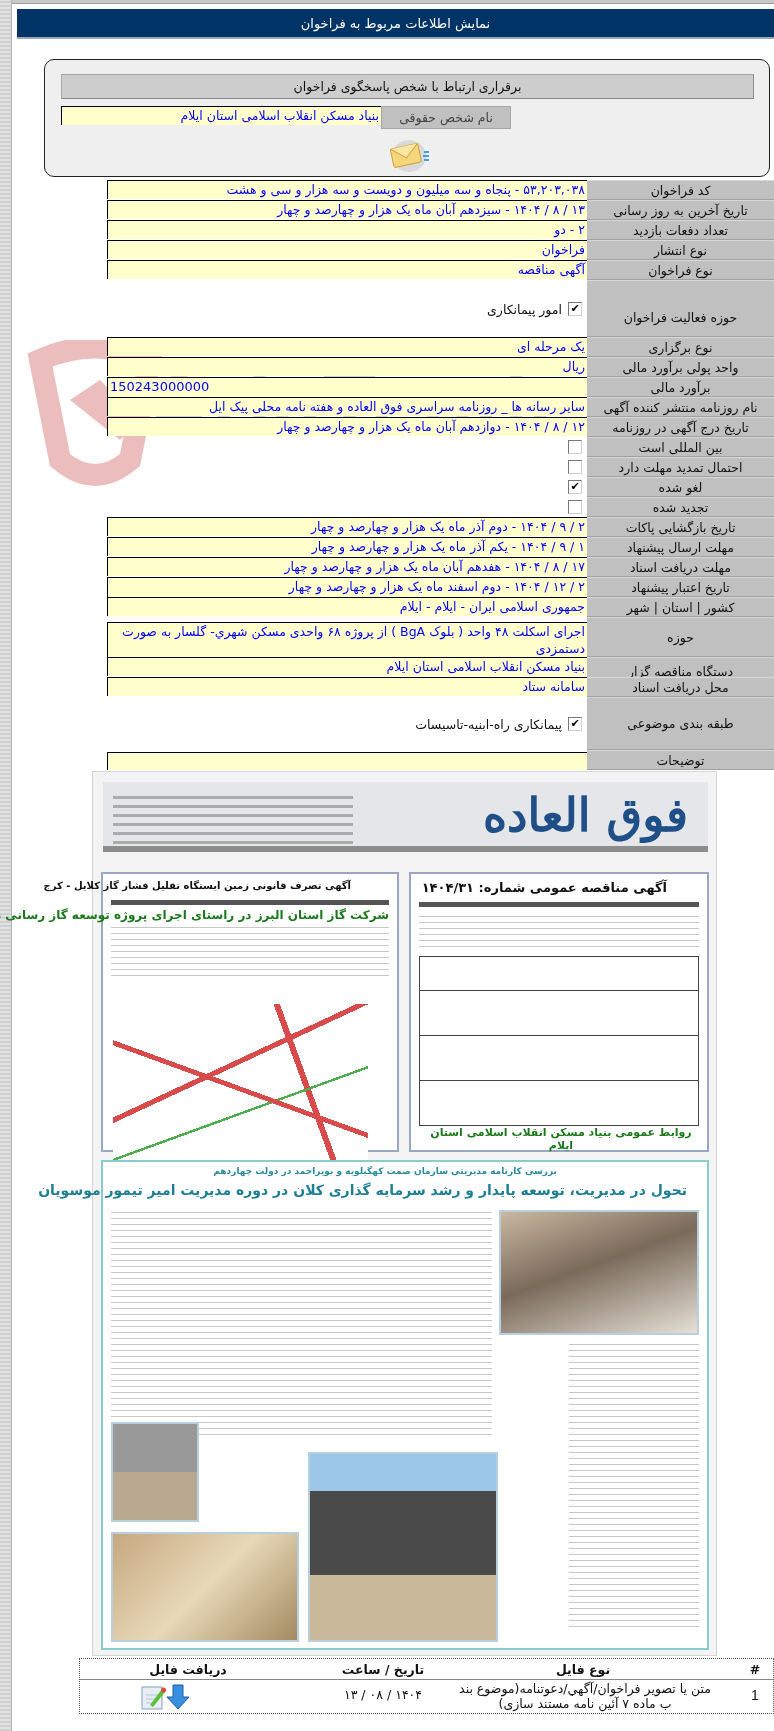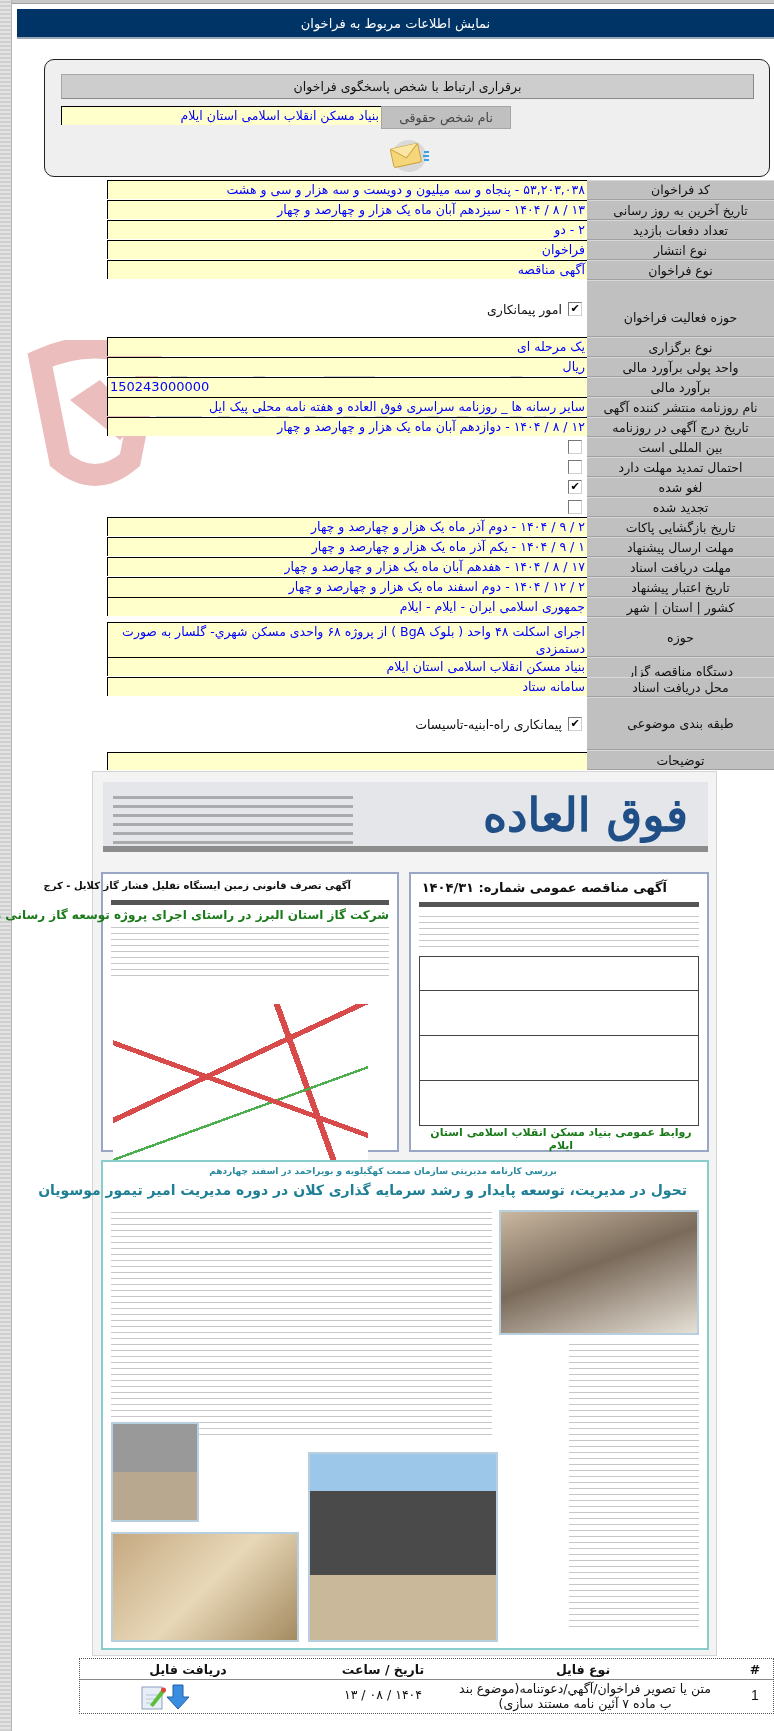--- a/index.html
+++ b/index.html
@@ -123,21 +123,21 @@
     </svg>
   </div>
 </div>
 
 <svg class="watermark" viewBox="0 0 560 150">
   <path d="M30 20 Q85 -5 140 20 L120 120 Q85 150 50 120 Z" fill="none" stroke="#d88" stroke-width="22"></path>
   <path d="M60 60 l30 -20 l40 40 l-20 20 z" fill="#d88"></path>
 </svg>
 <div class="wm-text">AriaTender.net</div>
 
-<div class="lbl" style="top:180px;height:20px;font-family:Liberation Serif, serif;">کد فراخوان</div>
+<div class="lbl" style="top:180px;height:20px;">کد فراخوان</div>
 <div class="val" style="top:180px;height:19px;">۵۳,۲۰۳,۰۳۸ - پنجاه و سه میلیون و دویست و سه هزار و سی و هشت</div>
 
 <div class="lbl" style="top:200px;height:20px;">تاریخ آخرین به روز رسانی</div>
 <div class="val" style="top:200px;height:19px;padding-left:44px;">۱۳ / ۸ / ۱۴۰۴ - سیزدهم آبان ماه یک هزار و چهارصد و چهار</div>
 
 <div class="lbl" style="top:220px;height:20px;">تعداد دفعات بازدید</div>
 <div class="val" style="top:220px;height:19px;">۲ - دو</div>
 
 <div class="lbl" style="top:240px;height:20px;">نوع انتشار</div>
 <div class="val" style="top:240px;height:19px;">فراخوان</div>
@@ -230,21 +230,21 @@
 
   <div class="panel" style="left:316px;top:100px;width:300px;height:280px;">
     <div class="ptitle">آگهی مناقصه عمومی شماره: ۱۴۰۴/۳۱</div>
     <div class="bar" style="top:28px;"></div>
     <div class="txtlines" style="left:8px;right:8px;top:38px;height:40px;"></div>
     <div class="tbl" style="left:8px;right:8px;top:82px;height:170px;"></div>
     <div class="footer-line">روابط عمومی بنیاد مسکن انقلاب اسلامی استان ایلام</div>
   </div>
 
   <div class="panel" style="left:8px;top:388px;width:608px;height:490px;border-color:#8cc;">
-    <div class="ptitle" style="top:4px;right:150px;font-size:9px;color:#2a8aa0;">بررسی کارنامه مدیریتی سازمان صمت کهگیلویه و بویراحمد در اسفند چهاردهم</div>
+    <div class="ptitle" style="top:4px;right:150px;font-size:9px;color:#2a8aa0;">بررسی کارنامه مدیریتی سازمان صمت کهگیلویه و بویراحمد در دولت چهاردهم</div>
     <div class="ptitle" style="top:20px;right:20px;font-size:14px;color:#1e7f95;">تحول در مدیریت، توسعه پایدار و رشد سرمایه گذاری کلان در دوره مدیریت امیر تیمور موسویان</div>
     <div class="photo" style="right:8px;top:48px;width:200px;height:125px;background:linear-gradient(160deg,#c9b7a0,#7a6a5a 45%,#e6e0d6);"></div>
     <div class="txtlines" style="right:215px;left:8px;top:48px;height:230px;"></div>
     <div class="txtlines" style="right:8px;width:130px;top:180px;height:290px;"></div>
     <div class="photo" style="left:8px;top:260px;width:88px;height:100px;background:linear-gradient(180deg,#999 0 50%,#b8a890 50%);"></div>
     <div class="photo" style="left:8px;top:370px;width:188px;height:110px;background:linear-gradient(135deg,#c5a880,#e8d8b8 50%,#a48a60);"></div>
     <div class="photo" style="left:205px;top:290px;width:190px;height:190px;background:linear-gradient(180deg,#9cc7e8 0 20%,#4a4a4a 20% 65%,#c9b89a 65%);"></div>
   </div>
 </div>
 

